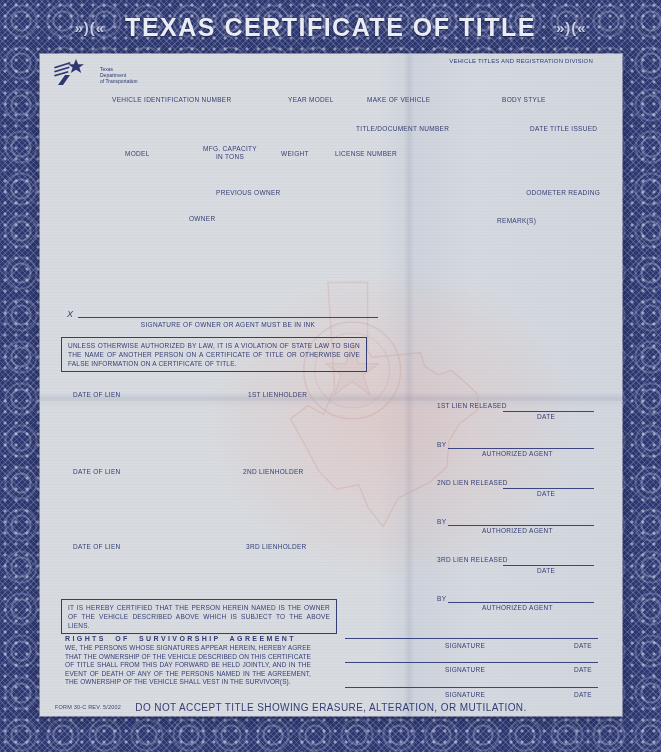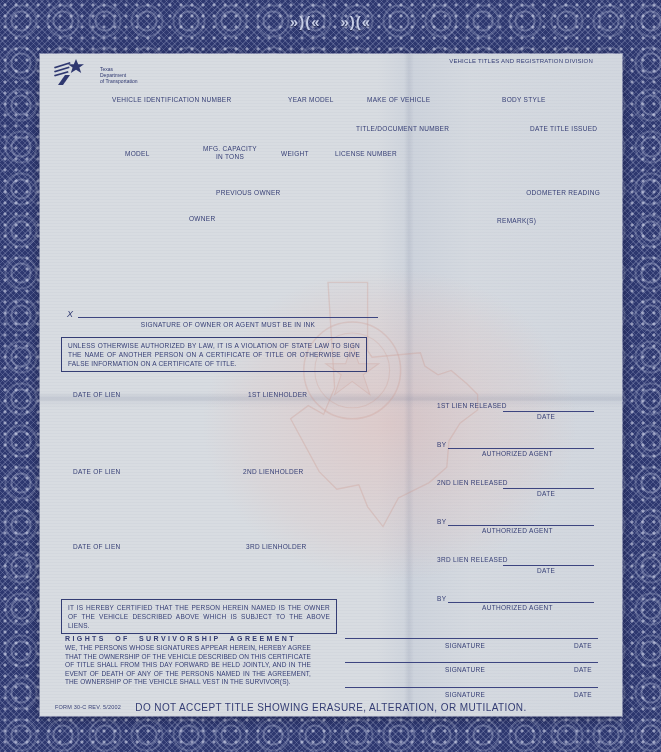--- a/index.html
+++ b/index.html
@@ -83,20 +83,21 @@
   .logo { position:absolute; left:12px; top:3px; display:flex; align-items:flex-start; gap:2px; }
   .logo-text { font-size:5px; line-height:1.15; color:#2f3870; padding-top:10px; }
 </style>
 </head>
 <body>
 
 <div class="page">
 
   <div class="title-bar">
     <span class="ornament">»)(«</span>
+    <span class="doc-title">TEXAS CERTIFICATE OF TITLE</span>
     <span class="ornament">»)(«</span>
   </div>
 
   <div class="paper">
 
     <div class="crease-h"></div>
     <div class="crease-v"></div>
 
     <svg class="watermark" viewBox="0 0 100 120">
       <path d="M30 2 L48 2 L48 33 L50 36 L72 34 L74 40 L80 44 L86 42 L93 48 L98 53 L98 60 L90 66 L85 74 L84 86 L76 93 L62 100 L55 113 L48 104 L44 94 L34 96 L26 88 L13 64 L21 58 L28 62 L33 50 Z" fill="rgba(205,150,140,0.07)" stroke="#c98f83" stroke-width="0.6" opacity="0.5"></path>

